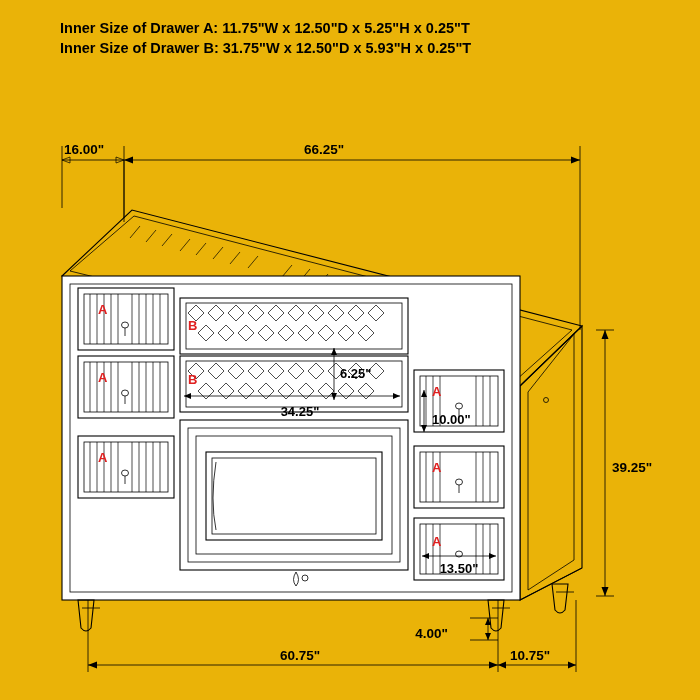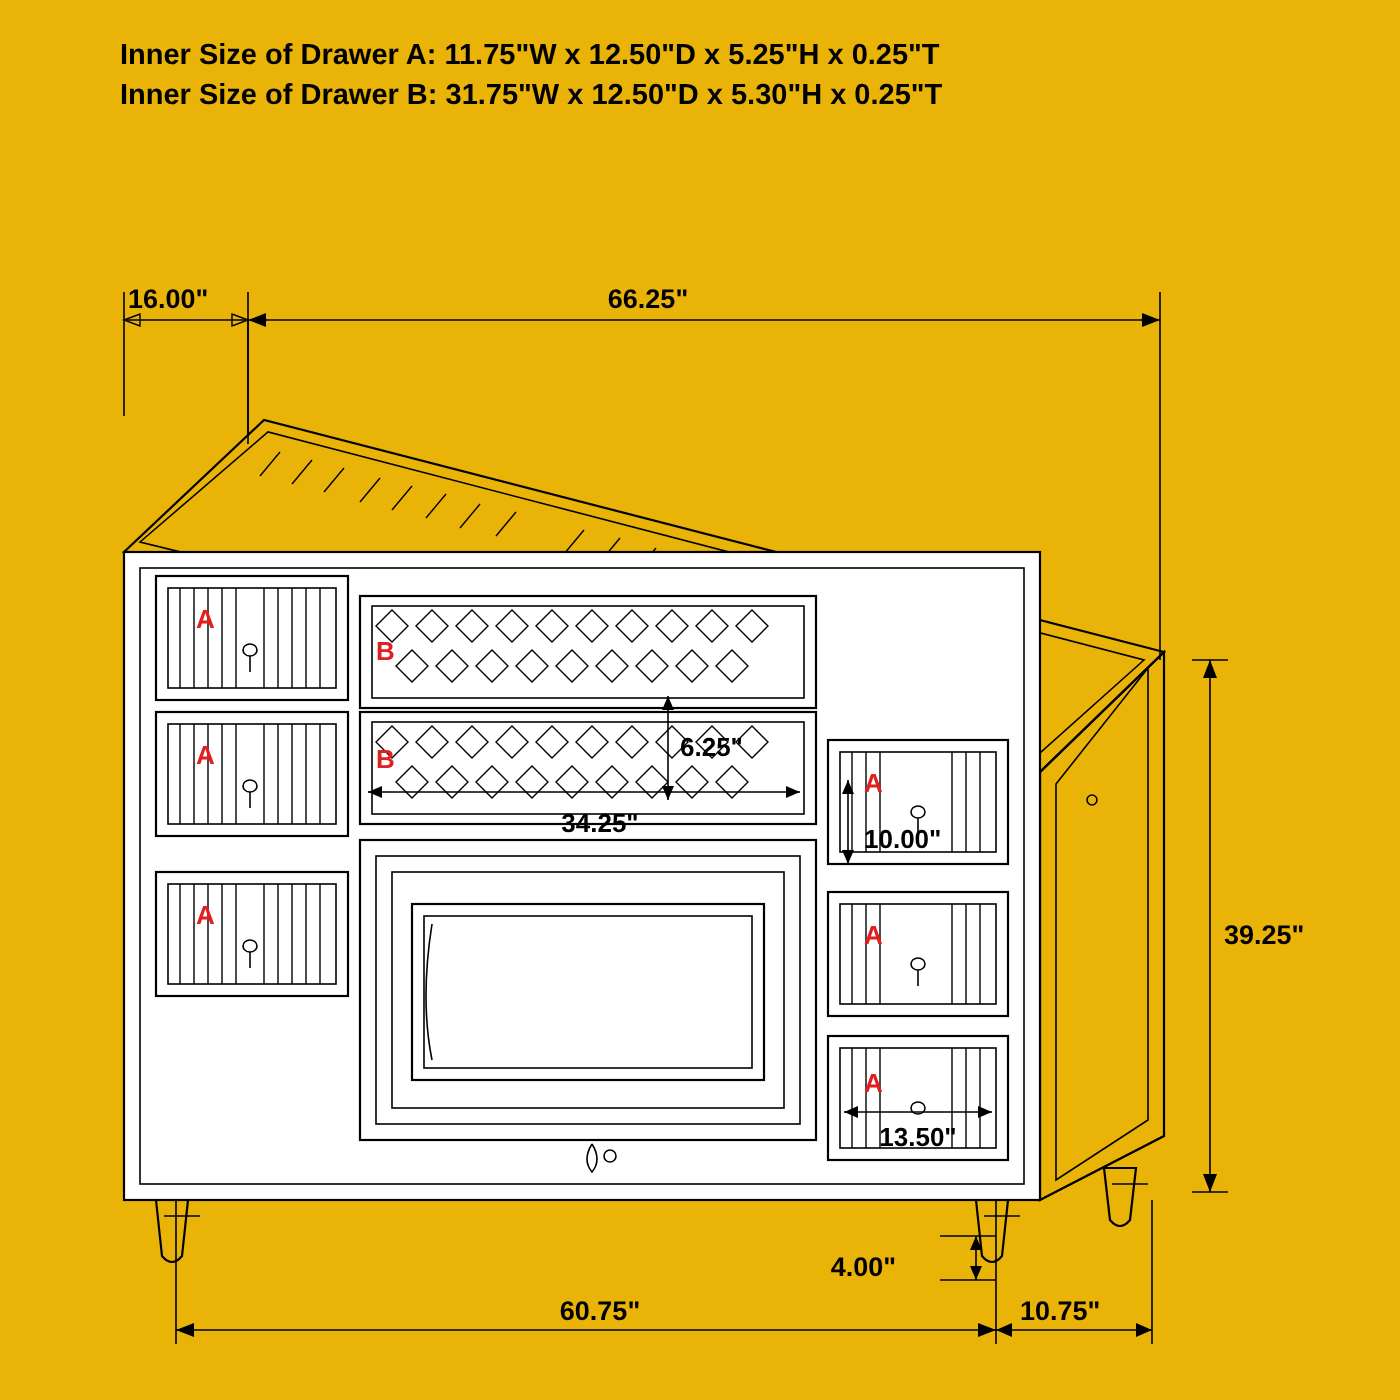--- a/index.html
+++ b/index.html
@@ -58,21 +58,21 @@
   .panel { fill:#ffffff; stroke:#000; stroke-width:1.1; }
   .hatch { stroke:#000; stroke-width:0.7; fill:none; }
 </style>
 </head>
 <body>
 
 <div id="page">
 
   <div class="spec-lines">
     <div class="spec-line">Inner Size of Drawer A: 11.75"W x 12.50"D x 5.25"H x 0.25"T</div>
-    <div class="spec-line">Inner Size of Drawer B: 31.75"W x 12.50"D x 5.30"H x 0.25"T</div>
+    <div class="spec-line">Inner Size of Drawer B: 31.75"W x 12.50"D x 5.93"H x 0.25"T</div>
   </div>
 
   <svg class="diagram" viewBox="0 0 700 700">
 
     <g>
       <line class="ln-thin" x1="62" y1="146" x2="62" y2="208"></line>
       <line class="ln-thin" x1="124" y1="146" x2="124" y2="218"></line>
       <line class="ln-thin" x1="124" y1="160" x2="124" y2="222"></line>
       <line class="ln-thin" x1="580" y1="146" x2="580" y2="330"></line>
       <line class="ln-thin" x1="596" y1="330" x2="614" y2="330"></line>

